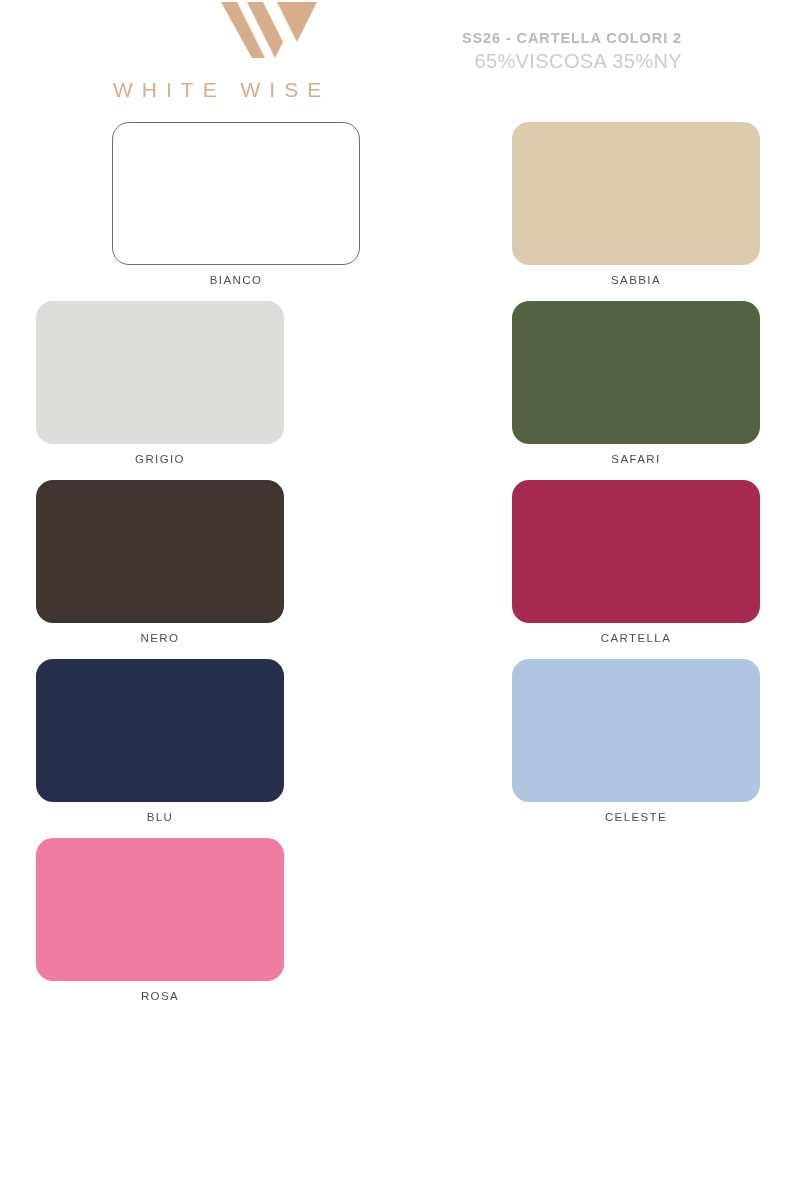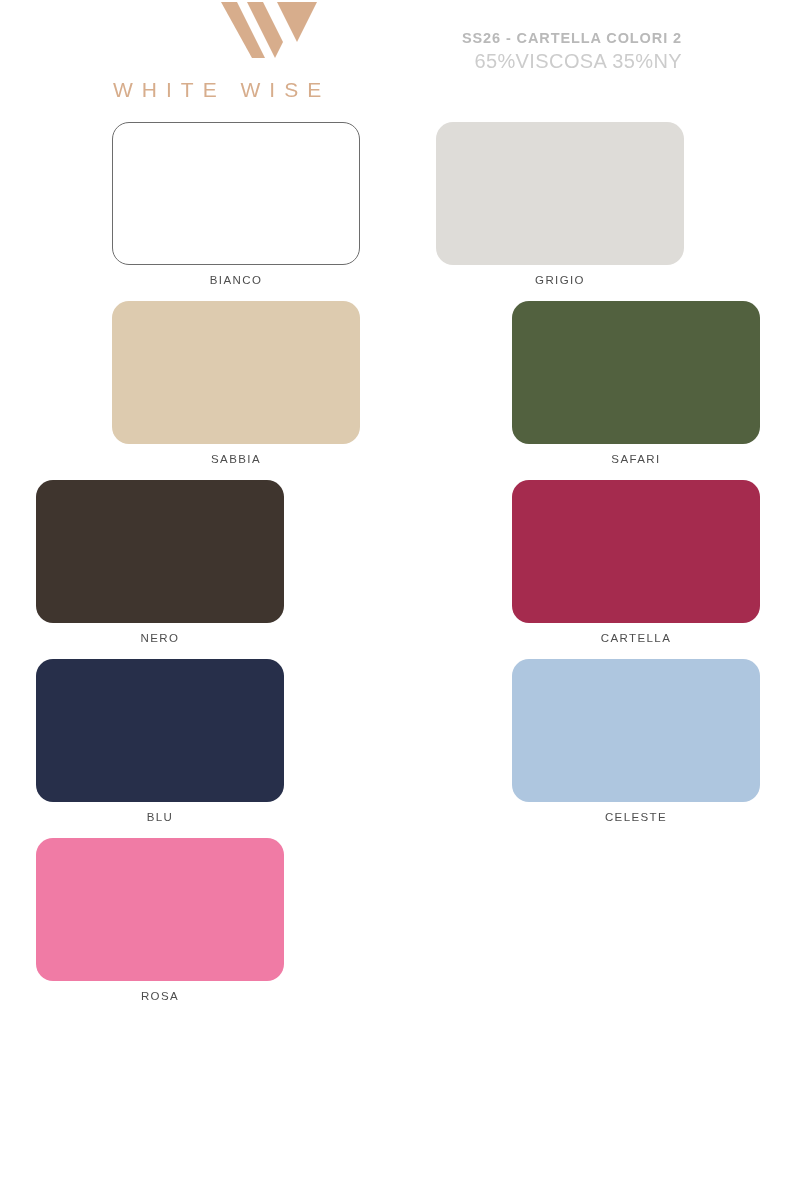--- a/index.html
+++ b/index.html
@@ -149,27 +149,27 @@
       <span class="doc-sub">65%VISCOSA 35%NY</span>
     </div>
 
   </div>
 
   <div class="swatch-grid">
       <div class="swatch-cell">
         <div class="swatch-chip outlined" style="background: rgb(255, 255, 255);"></div>
         <div class="swatch-label">BIANCO</div>
       </div>
+      <div class="swatch-cell">
+        <div class="swatch-chip" style="background: rgb(221, 203, 175);"></div>
+        <div class="swatch-label">SABBIA</div>
+      </div>
       <div class="swatch-cell col-right">
         <div class="swatch-chip" style="background: rgb(222, 220, 216);"></div>
         <div class="swatch-label">GRIGIO</div>
-      </div>
-      <div class="swatch-cell">
-        <div class="swatch-chip" style="background: rgb(221, 203, 175);"></div>
-        <div class="swatch-label">SABBIA</div>
       </div>
       <div class="swatch-cell">
         <div class="swatch-chip" style="background: rgb(82, 97, 63);"></div>
         <div class="swatch-label">SAFARI</div>
       </div>
       <div class="swatch-cell col-right">
         <div class="swatch-chip" style="background: rgb(63, 53, 46);"></div>
         <div class="swatch-label">NERO</div>
       </div>
       <div class="swatch-cell">

